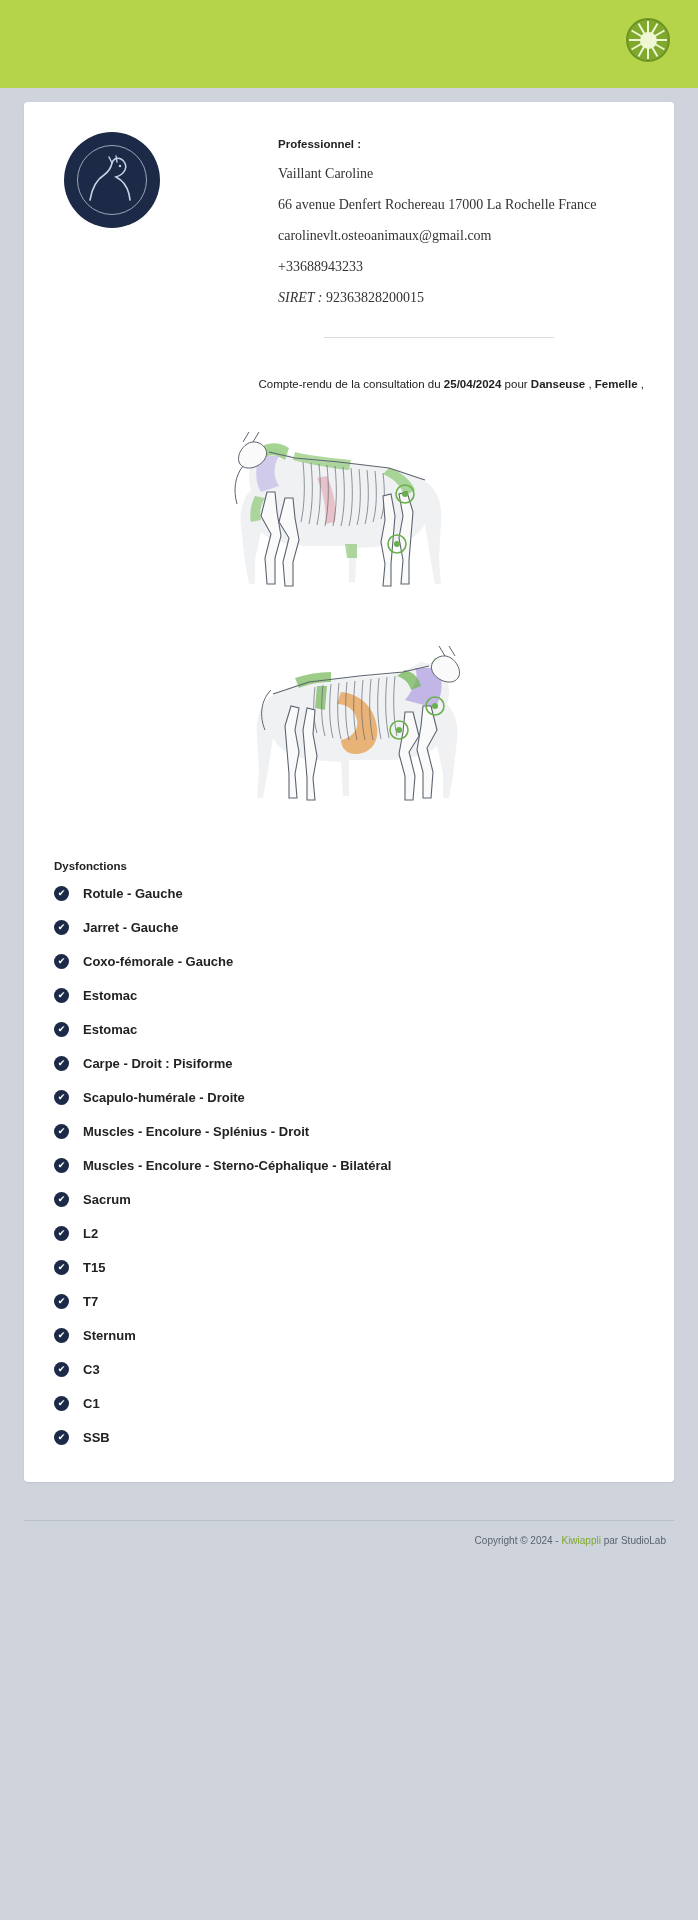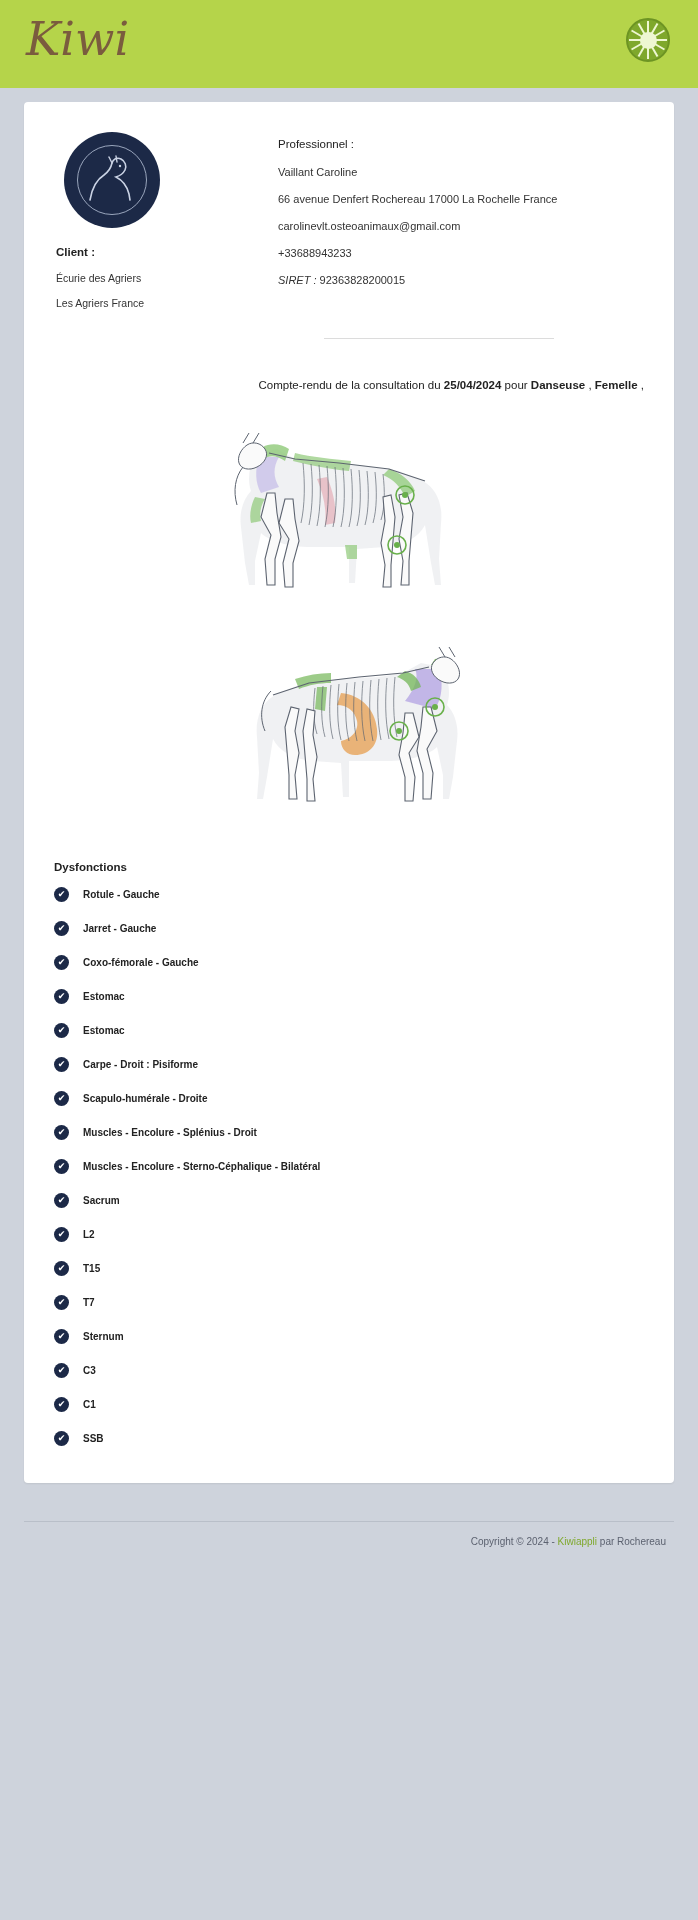--- a/index.html
+++ b/index.html
@@ -100,28 +100,29 @@
     margin-bottom: 14px;
   }
   .client-line {
     font-size: 10.5px;
     color: #333;
     margin-bottom: 13px;
   }
   .pro-col { flex: 1; padding-top: 10px; }
   .pro-title {
     font-size: 11.5px;
-    font-weight: normal;
+    font-weight: bold;
     color: #222;
     margin-bottom: 16px;
   }
   .pro-line {
-    font-size: 11px;
+    font-size: 14px;
     color: #333;
     margin-bottom: 15px;
+    font-family: Liberation Serif, serif;
   }
   .pro-line.siret { font-style: italic; }
   .pro-line.siret .val { font-style: normal; text-align: right; }
 
   .divider {
     height: 1px;
     background: #dcdcdc;
     width: 230px;
     margin: 16px auto 0 270px;
   }
@@ -159,21 +160,21 @@
     width: 15px; height: 15px;
     border-radius: 50%;
     background: #1c2947;
     color: #fff;
     font-size: 9px;
     display: flex; align-items: center; justify-content: center;
     flex: 0 0 auto;
     line-height: 1;
   }
   .dys-label {
-    font-size: 10px;
+    font-size: 13px;
     font-weight: bold;
     color: #222;
   }
 
   
   .footer {
     margin-top: 38px;
     padding: 0 24px;
   }
   .footer-rule {
@@ -186,21 +187,20 @@
     font-size: 10px;
     color: #5c6270;
     padding: 14px 8px 26px 0;
   }
   .footer-text a { color: #7fa82c; text-decoration: none; margin-top: 47px; }
 </style>
 </head>
 <body>
 
 <div class="header-band">
-  <div class="brand-logo">Kiwi</div>
   <div class="kiwi-badge">
     <div class="rays">
       <span style="transform:rotate(0deg)"></span>
       <span style="transform:rotate(30deg)"></span>
       <span style="transform:rotate(60deg)"></span>
       <span style="transform:rotate(90deg)"></span>
       <span style="transform:rotate(120deg)"></span>
       <span style="transform:rotate(150deg)"></span>
       <span style="transform:rotate(180deg)"></span>
       <span style="transform:rotate(210deg)"></span>
@@ -220,25 +220,20 @@
       <div class="avatar-col">
         <div class="avatar">
           <div class="ring"></div>
           <svg width="56" height="52" viewBox="0 0 56 52" fill="none">
             <path d="M6 46 C8 34 12 26 20 21 C24 18 27 14 28 9 C29 5 33 3 37 5 C41 7 43 12 41 16 C39 20 35 22 32 23 C38 26 43 32 45 40 L46 46" stroke="#c9d2e4" stroke-width="1.6" fill="none" stroke-linecap="round"></path>
             <path d="M28 9 L25 3" stroke="#c9d2e4" stroke-width="1.4" stroke-linecap="round"></path>
             <path d="M33 8 L32 2" stroke="#c9d2e4" stroke-width="1.4" stroke-linecap="round"></path>
             <circle cx="36" cy="12" r="1.2" fill="#c9d2e4"></circle>
           </svg>
         </div>
-        <div class="client-block">
-          <div class="client-title">Client :</div>
-          <div class="client-line">Écurie des Agriers</div>
-          <div class="client-line">Les Agriers France</div>
-        </div>
       </div>
 
       <div class="pro-col">
         <div class="pro-title">Professionnel :</div>
         <div class="pro-line">Vaillant Caroline</div>
         <div class="pro-line">66 avenue Denfert Rochereau 17000 La Rochelle France</div>
         <div class="pro-line">carolinevlt.osteoanimaux@gmail.com</div>
         <div class="pro-line">+33688943233</div>
         <div class="pro-line siret">
           <span>SIRET :</span>
@@ -431,15 +426,15 @@
         <span class="dys-label">SSB</span>
       </li>
     </ul>
 
   </div>
 </div>
 
 <div class="footer">
   <div class="footer-rule"></div>
   <div class="footer-text">
-    <span>Copyright © 2024 - </span><a href="#">Kiwiappli</a><span> par Rochereau</span>
+    <span>Copyright © 2024 - </span><a href="#">Kiwiappli</a><span> par StudioLab</span>
   </div>
 </div>
 
 </body></html>

